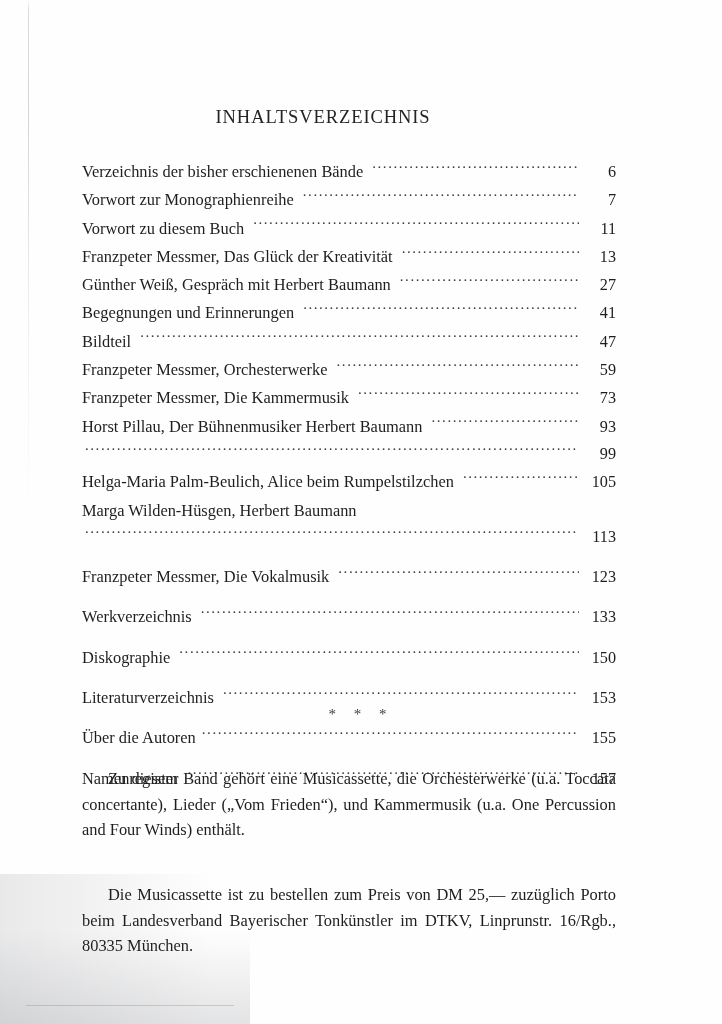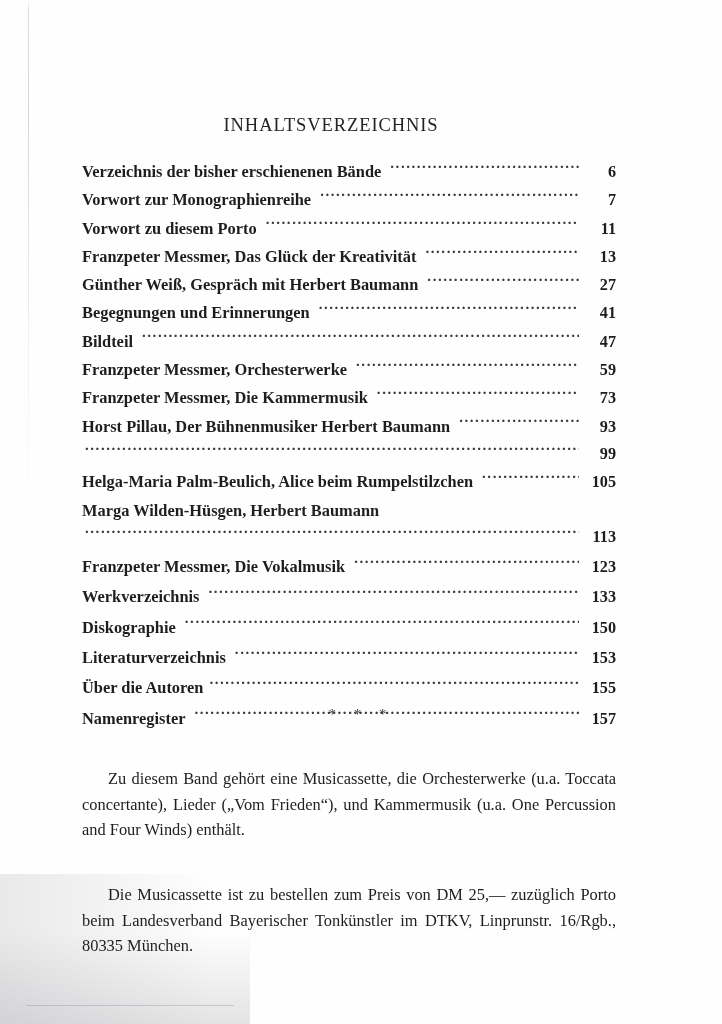--- a/index.html
+++ b/index.html
@@ -68,41 +68,40 @@
   .toc-title {
     position: absolute;
     left: 0;
     top: 100px;
     width: 632px;
     text-align: center;
     font-size: 18.5px;
     letter-spacing: 0.9px;
     color: #242424;
     font-weight: normal;
-    margin: 15px;
+    margin: 7px;
   }
 
   
   .toc-list {
     position: absolute;
     left: 82px;
     top: 158px;
     width: 534px;
-    font-weight: bold;
   }
 
   .toc-entry {
     display: flex;
     align-items: baseline;
     font-size: 16.4px;
     line-height: 27.3px;
     color: #1e1e1e;
     white-space: nowrap;
   }
-  .toc-entry.gap-before { margin-top: 2px; }
+  .toc-entry.gap-before { margin-top: 12px; }
 
   .toc-label {
     flex: 0 0 auto;
     padding-right: 6px;
   }
 
   .toc-leader {
     flex: 1 1 auto;
     overflow: hidden;
     height: 1em;
@@ -193,21 +192,21 @@
         <span class="toc-label">Verzeichnis der bisher erschienenen Bände</span>
         <span class="toc-leader"></span>
         <span class="toc-page">6</span>
       </div>
       <div class="toc-entry">
         <span class="toc-label">Vorwort zur Monographienreihe</span>
         <span class="toc-leader"></span>
         <span class="toc-page">7</span>
       </div>
       <div class="toc-entry">
-        <span class="toc-label">Vorwort zu diesem Porto</span>
+        <span class="toc-label">Vorwort zu diesem Buch</span>
         <span class="toc-leader"></span>
         <span class="toc-page">11</span>
       </div>
       <div class="toc-entry">
         <span class="toc-label">Franzpeter Messmer, Das Glück der Kreativität</span>
         <span class="toc-leader"></span>
         <span class="toc-page">13</span>
       </div>
       <div class="toc-entry">
         <span class="toc-label">Günther Weiß, Gespräch mit Herbert Baumann</span>

